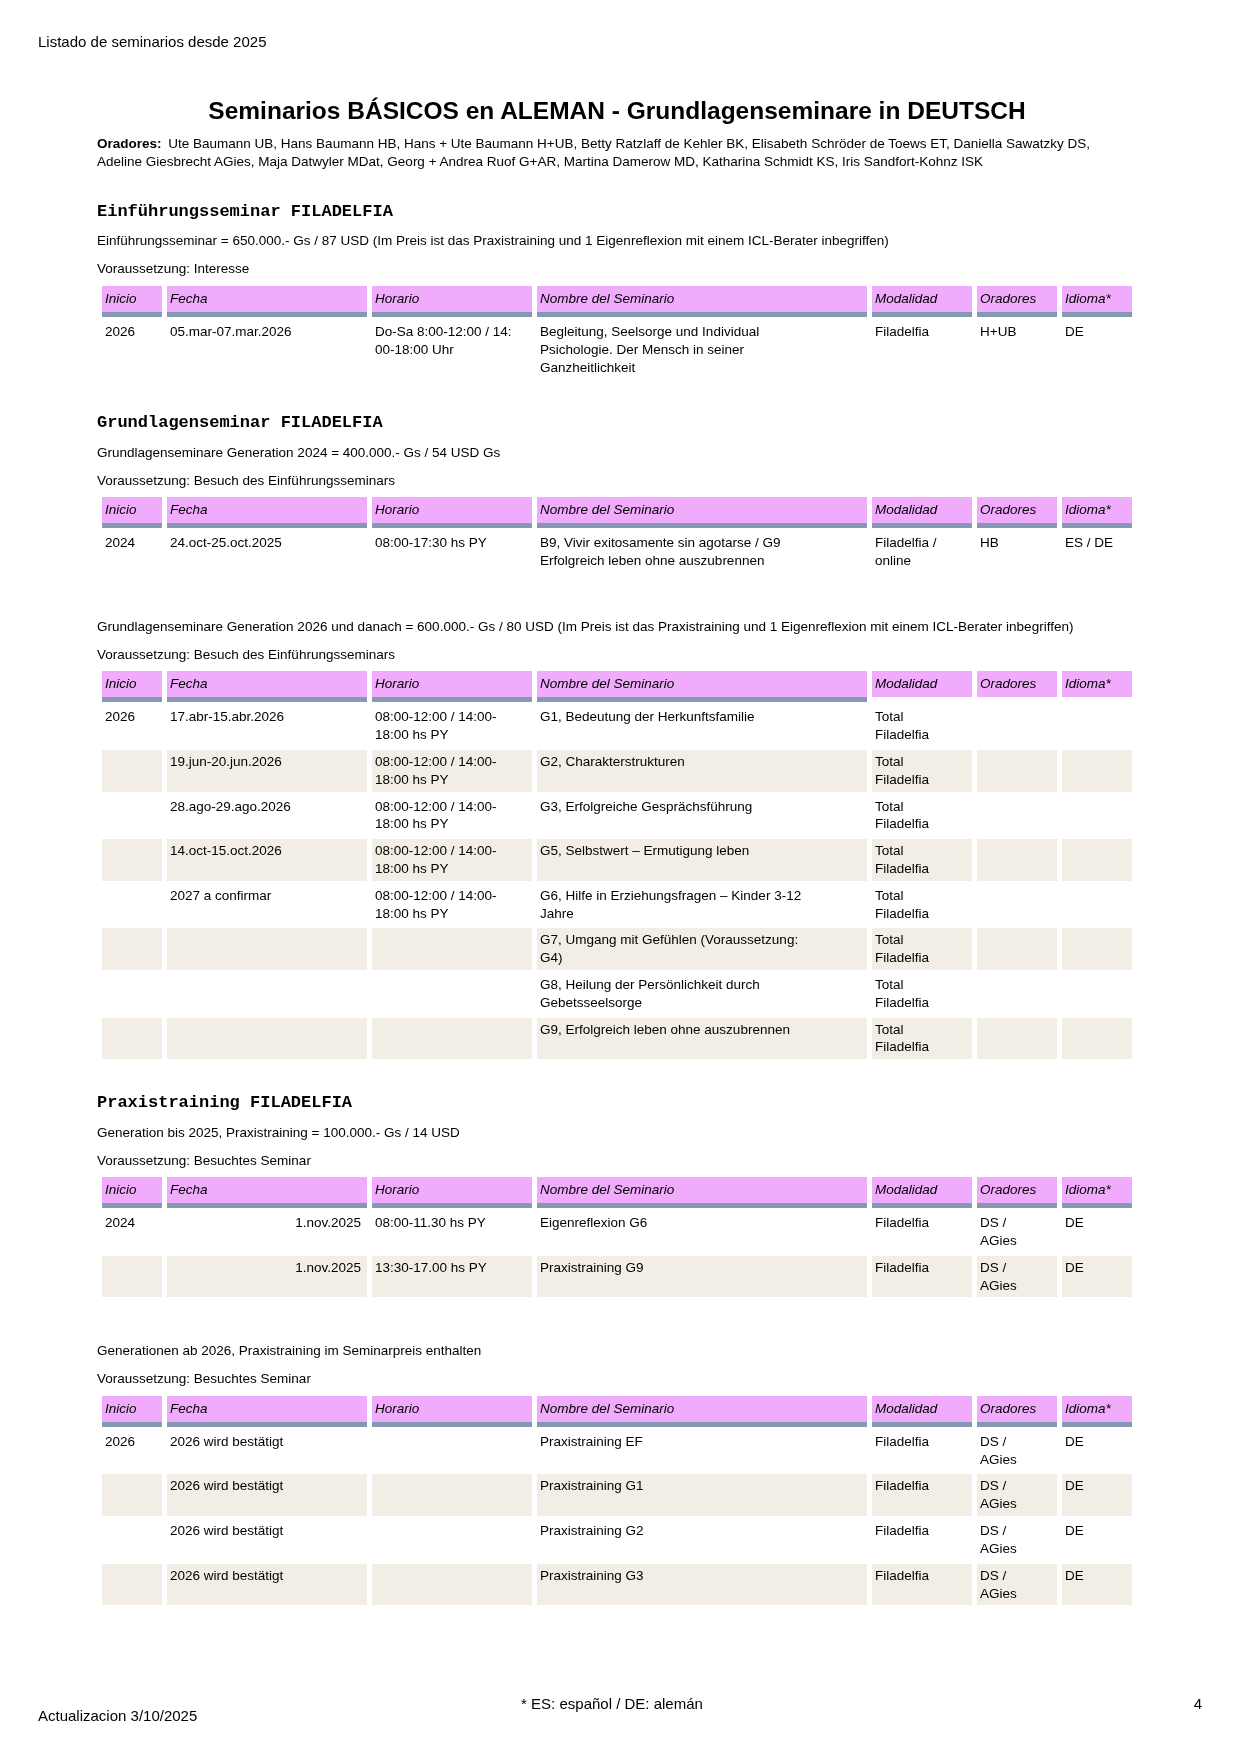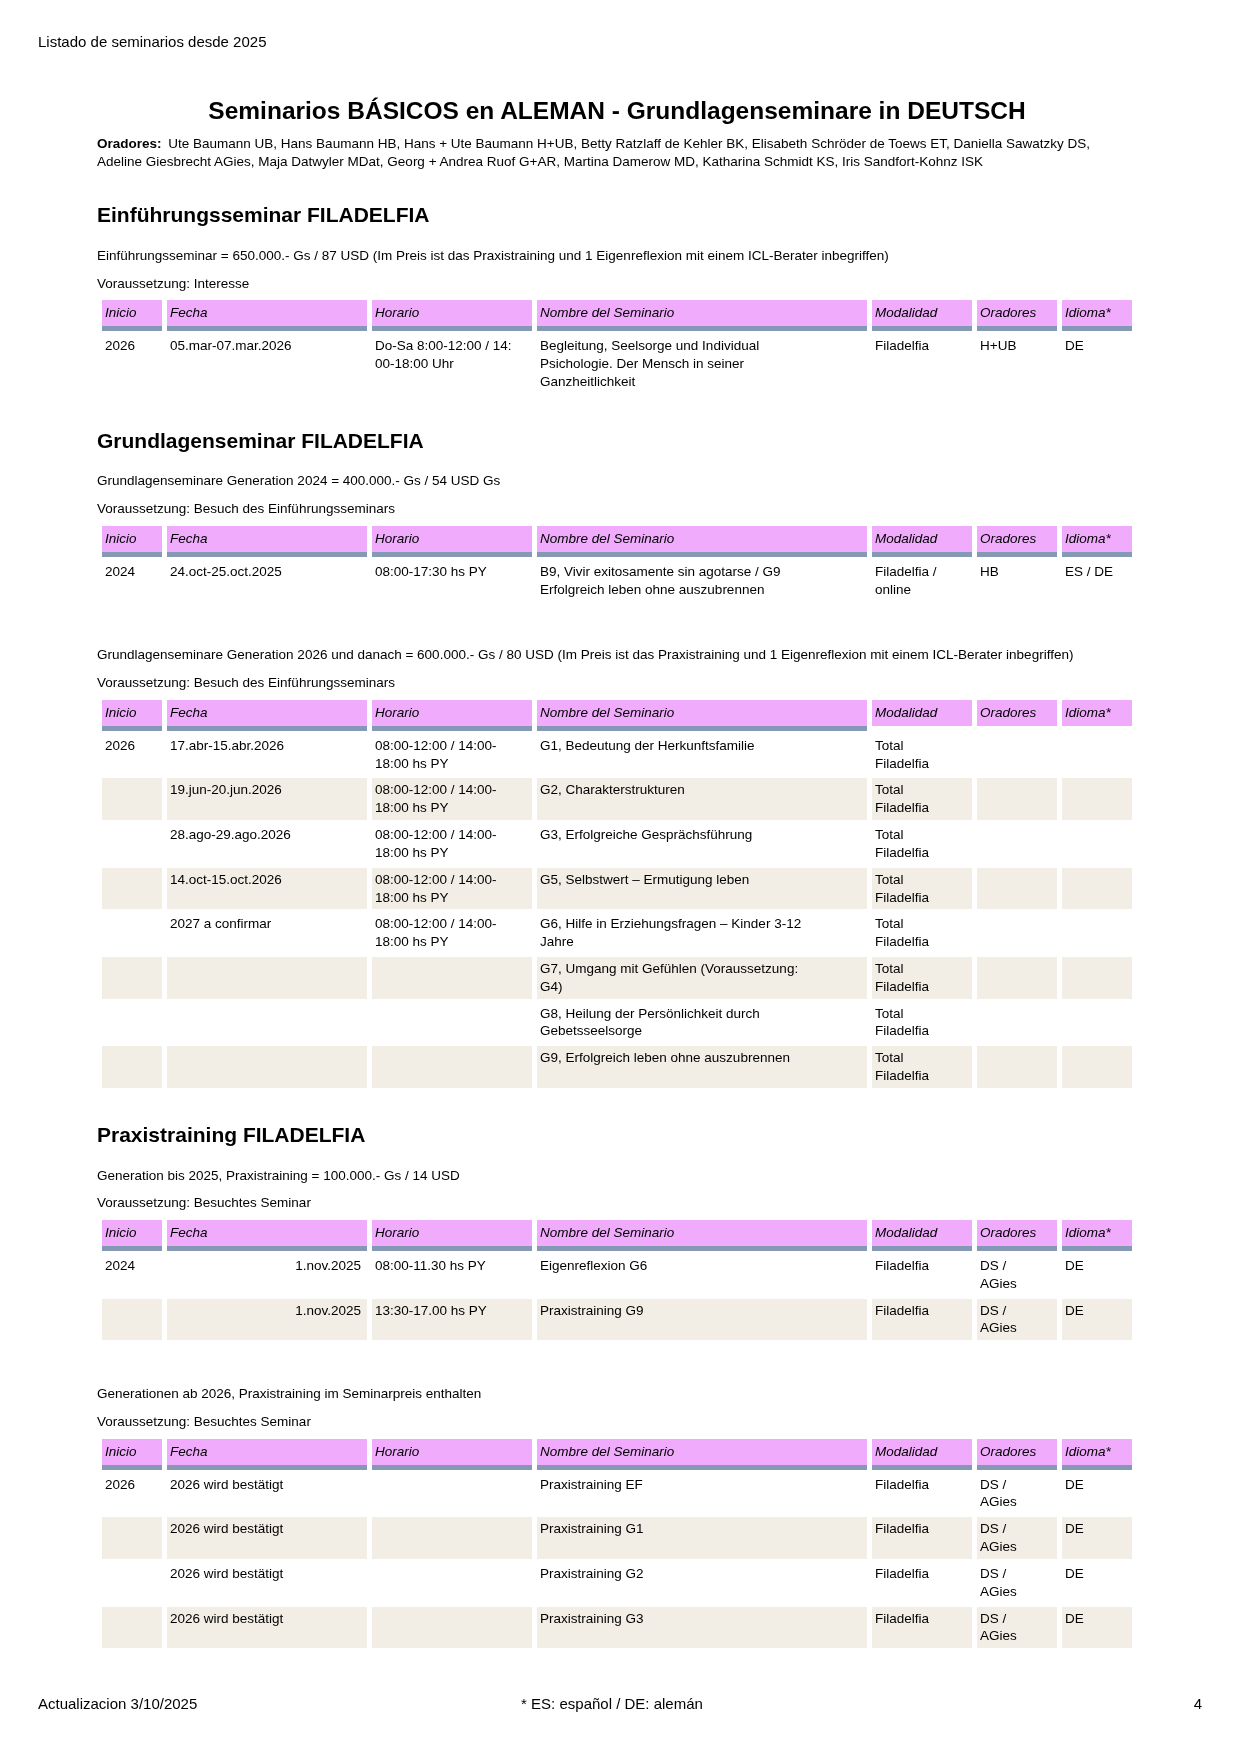--- a/index.html
+++ b/index.html
@@ -18,22 +18,22 @@
     text-align: center;
   }
   .content {
     position: absolute; top: 52px; left: 97px; width: 1040px;
   }
   h1.doc-title {
     font-size: 24.5px; font-weight: bold; margin: 44px 0 0 0; line-height: 1.2; text-align: center;
   }
   p.speakers { margin: 10px 0 0 0; }
   p.speakers strong { padding-right: 3px; }
-  h2.section-heading { font-size: 21px; font-weight: bold; margin: 30px 0 0 0; }
-  .para { margin: 18px 0 0 0; }
+  h2.section-heading { font-size: 17px; font-weight: bold; margin: 30px 0 0 0; font-family: Liberation Mono, monospace; }
+  .para { margin: 9px 0 0 0; }
   .para.gap { margin-top: 42px; }
   .prereq { margin: 10px 0 5px 0; }
   table.sem-table {
     table-layout: fixed;
     width: 1040px;
     border-collapse: separate;
     border-spacing: 5px 3px;
     margin: 0 0 6px -0px;
   }
   col.c0 { width: 60px; } col.c1 { width: 200px; } col.c2 { width: 160px; }
@@ -55,21 +55,21 @@
     padding: 3px 6px 3px 3px;
     white-space: pre-line;
     overflow: hidden;
   }
   table.sem-table tbody tr:nth-child(even) td { background: #f3eee5; }
   table.sem-table td.align-right { text-align: right; }
   .page-footer {
     position: absolute; top: 1694px; left: 0; width: 1240px;
     font-size: 15px;
   }
-  .footer-left { position: absolute; left: 38px; top: 0; text-align: right; }
+  .footer-left { position: absolute; left: 38px; top: 12px; text-align: right; }
   .footer-center { position: absolute; left: 0; right: 16px; top: 0; text-align: center; }
   .footer-right { position: absolute; right: 38px; top: 0; }
 </style>
 </head>
 <body>
 
 <div class="page-header">Listado de seminarios desde 2025</div>
 
 <div class="content">
   <h1 class="doc-title">Seminarios BÁSICOS en ALEMAN - Grundlagenseminare in DEUTSCH</h1>

